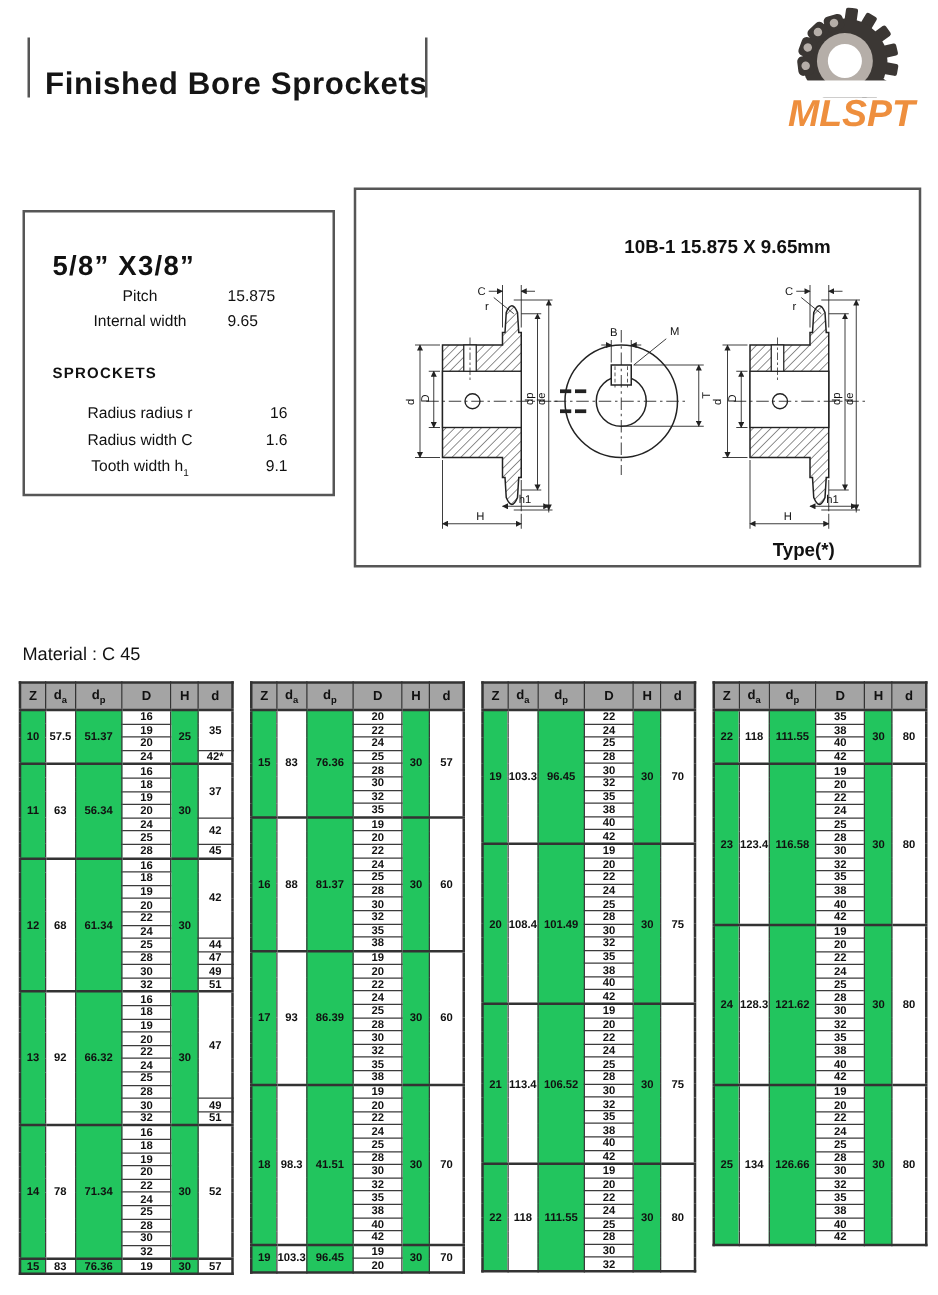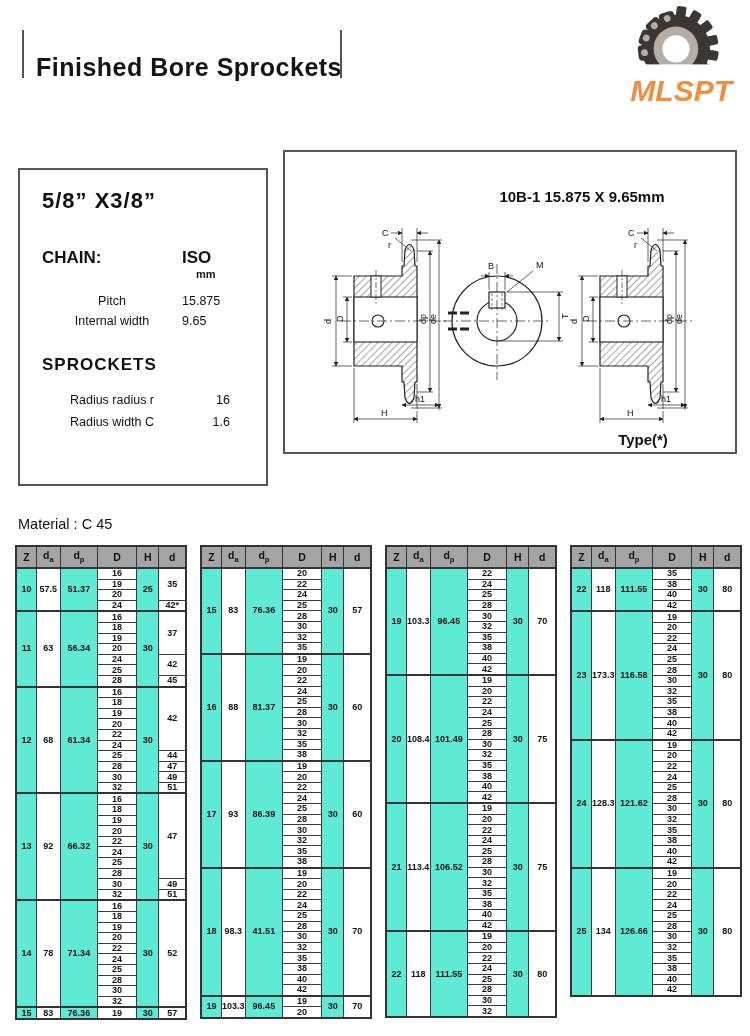--- a/index.html
+++ b/index.html
@@ -7,51 +7,51 @@
         font-family:"Liberation Sans",sans-serif;color:#111;}
 
   
   .hdr-bar{position:absolute;top:30px;width:2px;height:48px;background:#555;}
   .page-title{position:absolute;left:36px;top:36px;font-size:25px;font-weight:bold;
               letter-spacing:.5px;color:#151515;white-space:nowrap;}
   .logo{position:absolute;left:610px;top:6px;width:122px;text-align:right;}
   .logo-text{font-size:30px;font-weight:bold;font-style:italic;margin-top:-8px;letter-spacing:0;}
 
   
-  .spec-box{position:absolute;left:18px;top:168px;width:250px;height:318px;border:2px solid #565656;
-            box-sizing:border-box;padding:8px 20px;}
+  .spec-box{position:absolute;left:18px;top:168px;width:250px;height:229px;border:2px solid #565656;
+            box-sizing:border-box;padding:20px 20px;}
   .size-title{font-size:22px;font-weight:bold;margin:10px 0 0 2px;letter-spacing:1px;}
   .chain-head{display:flex;justify-content:space-between;margin:34px 0 14px 2px;}
   .b16{font-size:17px;font-weight:bold;}
   .std{width:64px;}
   .unit{display:block;font-size:11px;font-weight:bold;margin:0 0 0 14px;}
   .srow{display:flex;font-size:12.5px;margin:4px 0 0 2px;line-height:1.25;}
   .srow .lab{flex:1;text-align:center;}
   .srow .val{width:64px;}
-  .sec-title{font-size:17px;font-weight:bold;margin:26px 0 18px 2px;letter-spacing:1px;}
+  .sec-title{font-size:12px;font-weight:bold;margin:26px 0 18px 2px;letter-spacing:1px;}
   .srow .val.r{width:48px;text-align:right;padding-right:16px;}
   sub{font-size:8px;}
 
   
   .diag-box{position:absolute;left:283px;top:150px;width:454px;height:304px;border:2px solid #565656;
             box-sizing:border-box;}
   .diag-box svg{display:block;}
 
   
   .material{position:absolute;left:18px;top:516px;font-size:14.5px;font-weight:normal;}
 
   
   .tables{position:absolute;left:15px;top:545px;width:727px;display:flex;justify-content:space-between;align-items:flex-start;}
   table.ctable{border-collapse:collapse;table-layout:fixed;width:172px;border:2px solid #333;}
   .ctable th{background:#a4a4a4;border:1px solid #333;border-bottom:2px solid #333;
              font-size:10.5px;font-weight:bold;height:20px;padding:0;text-align:center;}
   .ctable th sub{font-size:7.5px;}
   .ctable td{border:1px solid #3b3b3b;font-size:9px;font-weight:bold;text-align:center;
              padding:0;height:9.6px;line-height:1;background:#fff;}
-  .ctable td.shade{background:#5eead4;}
+  .ctable td.shade{background:#22c55e;}
   .ctable tr.gs td{border-top:2px solid #333;}
 </style>
 </head>
 <body>
 
 <div class="page">
 
   <div class="hdr-bar" style="left:22px;"></div>
   <h1 class="page-title">Finished Bore Sprockets</h1>
   <div class="hdr-bar" style="left:340px;"></div>
@@ -90,43 +90,40 @@
             </g>
         </g>
         <rect x="-62" y="16" width="126" height="40" fill="#ffffff"></rect>
       </g>
     </svg>
     <div class="logo-text" style="color:#ee8f3e;">MLSPT</div>
   </div>
 
   <div class="spec-box">
     <div class="size-title">5/8” X3/8”</div>
-    <div class="chain-head">
-      <span class="b16">CHAIN:</span>
-      <span class="std">
-        <span class="b16">ISO</span>
-        <span class="unit">mm</span>
-      </span>
-    </div>
     <div class="srow">
       <span class="lab">Pitch</span>
       <span class="val">15.875</span>
     </div>
     <div class="srow">
       <span class="lab">Internal width</span>
       <span class="val">9.65</span>
     </div>
     <div class="sec-title">SPROCKETS</div>
     <div class="srow">
       <span class="lab"><span>Radius radius r</span><sub></sub></span>
       <span class="val r">16</span>
     </div>
     <div class="srow">
       <span class="lab"><span>Radius width C</span><sub></sub></span>
       <span class="val r">1.6</span>
+    </div>
+    <div class="srow">
+      <span class="lab"><span>Tooth width h</span><sub>1</sub></span>
+      <span class="val r">9.1</span>
     </div>
   </div>
 
   <div class="diag-box">
     <svg width="450" height="300" viewBox="0 0 450 300">
       <defs>
         <pattern id="hatch" width="5" height="5" patternUnits="userSpaceOnUse" patternTransform="rotate(45)">
           <line x1="0" y1="0" x2="0" y2="5" stroke="#3a3a3a" stroke-width="0.9"></line>
         </pattern>
         <marker id="ar" viewBox="0 0 10 10" refX="9" refY="5" markerWidth="7" markerHeight="7" orient="auto-start-reverse">
@@ -788,21 +785,21 @@
             <td>38</td>
           </tr>
           <tr>
             <td>40</td>
           </tr>
           <tr>
             <td>42</td>
           </tr>
           <tr class="gs">
             <td class="shade" rowspan="12">23</td>
-            <td rowspan="12">173.3</td>
+            <td rowspan="12">123.4</td>
             <td class="shade" rowspan="12">116.58</td>
             <td>19</td>
             <td class="shade" rowspan="12">30</td>
             <td rowspan="12">80</td>
           </tr>
           <tr>
             <td>20</td>
           </tr>
           <tr>
             <td>22</td>

